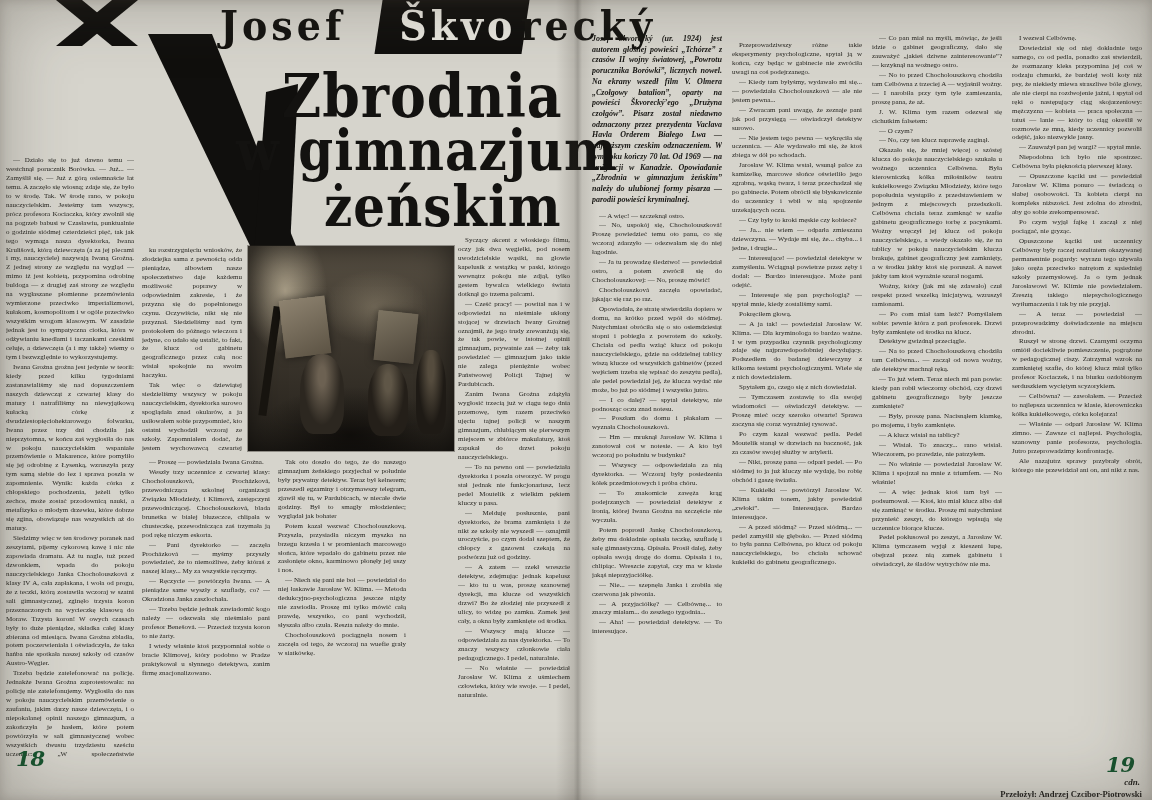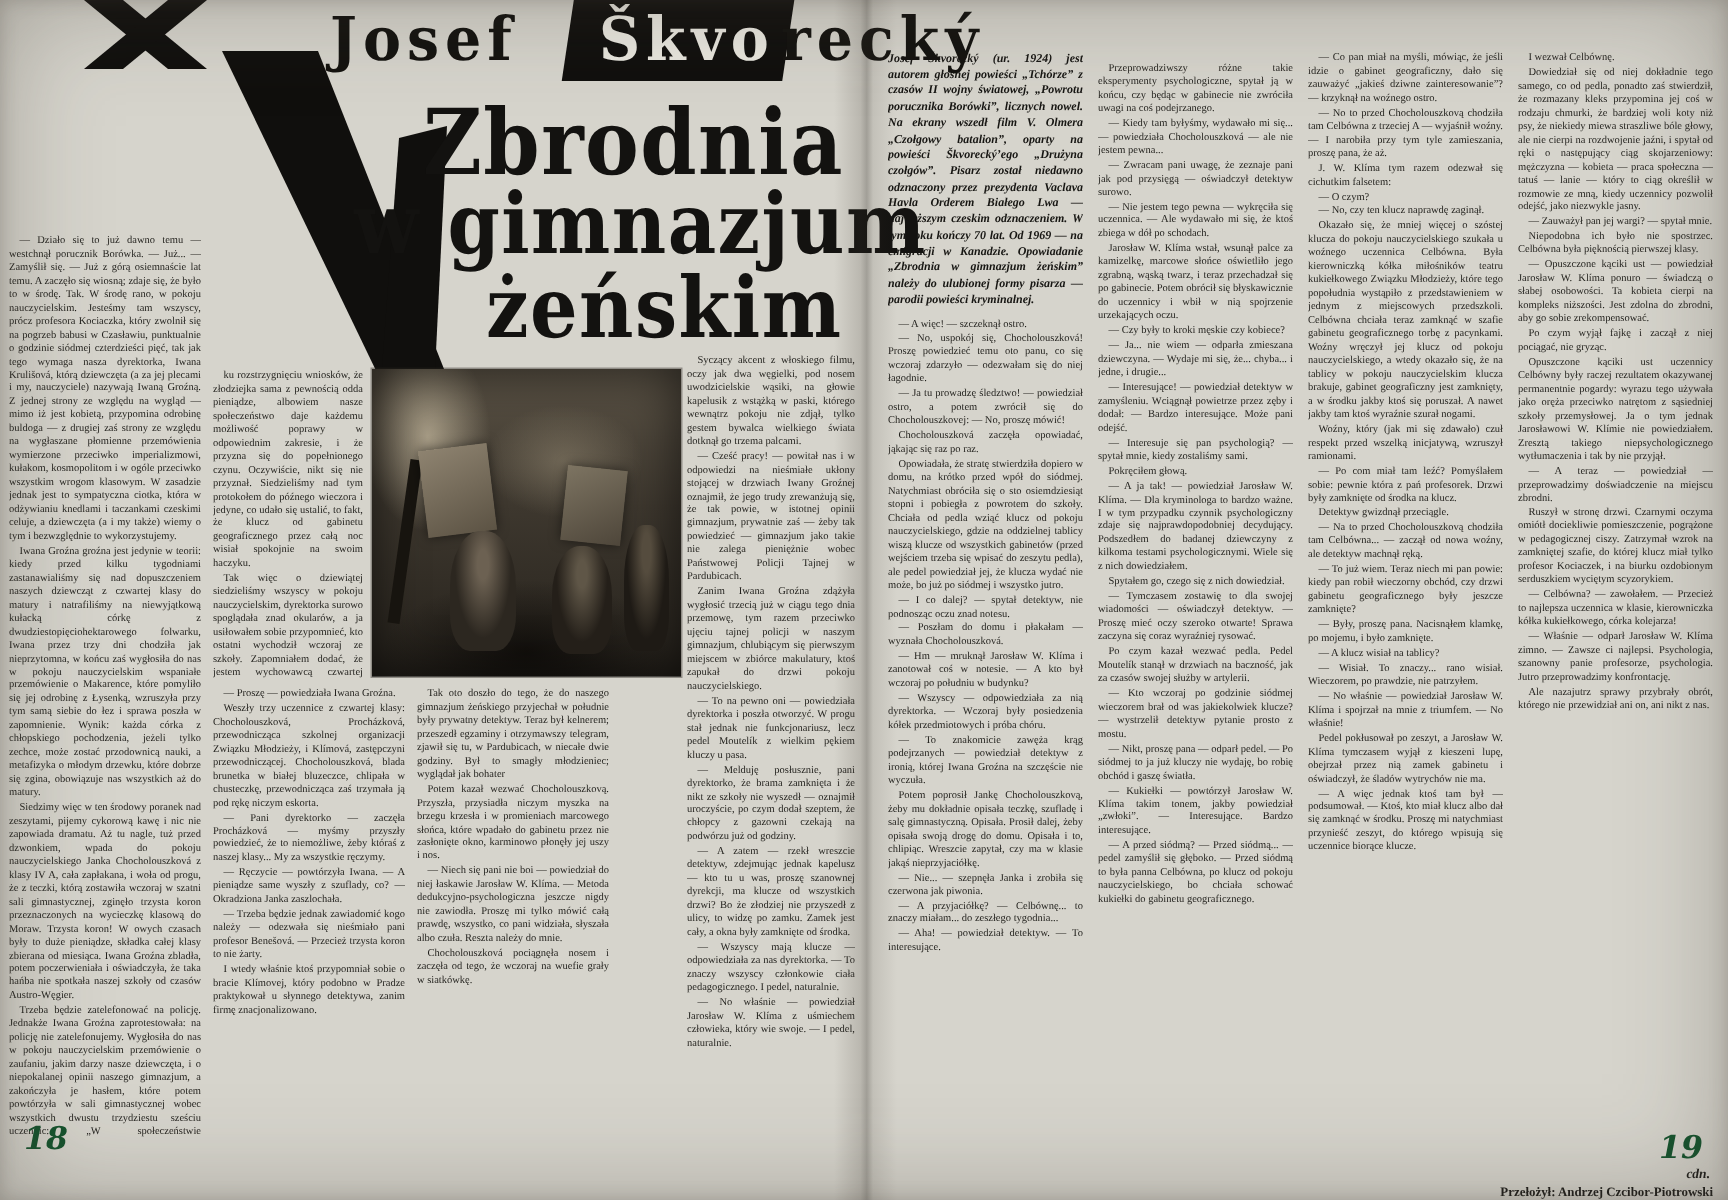--- a/index.html
+++ b/index.html
@@ -121,21 +121,21 @@
       <p>— Proszę — powiedziała Iwana Groźna.</p>
       <p>Weszły trzy uczennice z czwartej klasy: Chocholouszková, Procházková, przewodnicząca szkolnej organizacji Związku Młodzieży, i Klímová, zastępczyni przewodniczącej. Chocholouszková, blada brunetka w białej bluzeczce, chlipała w chusteczkę, przewodnicząca zaś trzymała ją pod rękę niczym eskorta.</p>
       <p>— Pani dyrektorko — zaczęła Procházková — myśmy przyszły powiedzieć, że to niemożliwe, żeby któraś z naszej klasy... My za wszystkie ręczymy.</p>
       <p>— Ręczycie — powtórzyła Iwana. — A pieniądze same wyszły z szuflady, co? — Okradziona Janka zaszlochała.</p>
       <p>— Trzeba będzie jednak zawiadomić kogo należy — odezwała się nieśmiało pani profesor Benešová. — Przecież trzysta koron to nie żarty.</p>
       <p>I wtedy właśnie ktoś przypomniał sobie o bracie Klímovej, który podobno w Pradze praktykował u słynnego detektywa, zanim firmę znacjonalizowano.</p>
     </div>
   <div class="col" style="left:278px;top:458px;width:128px;height:300px;">
       <p>Tak oto doszło do tego, że do naszego gimnazjum żeńskiego przyjechał w południe były prywatny detektyw. Teraz był kelnerem; przeszedł egzaminy i otrzymawszy telegram, zjawił się tu, w Pardubicach, w niecałe dwie godziny. Był to smagły młodzieniec; wyglądał jak bohater</p>
       <p>Potem kazał wezwać Chocholouszkovą. Przyszła, przysiadła niczym myszka na brzegu krzesła i w promieniach marcowego słońca, które wpadało do gabinetu przez nie zasłonięte okno, karminowo płonęły jej uszy i nos.</p>
-      <p>— Niech się pani nie boi — powiedział do niej łaskawie Jarosław W. Klíma. — Metoda dedukcyjno-psychologiczna jeszcze nigdy nie zawiodła. Proszę mi tylko mówić całą prawdę, wszystko, co pani widziała, słyszała albo czuła. Reszta należy do mnie.</p>
+      <p>— Niech się pani nie boi — powiedział do niej łaskawie Jarosław W. Klíma. — Metoda dedukcyjno-psychologiczna jeszcze nigdy nie zawiodła. Proszę mi tylko mówić całą prawdę, wszystko, co pani wychodził, słyszała albo czuła. Reszta należy do mnie.</p>
       <p>Chocholouszková pociągnęła nosem i zaczęła od tego, że wczoraj na wuefie grały w siatkówkę.</p>
     </div>
   <div class="col" style="left:458px;top:236px;width:112px;height:522px;">
       <p>Syczący akcent z włoskiego filmu, oczy jak dwa węgielki, pod nosem uwodzicielskie wąsiki, na głowie kapelusik z wstążką w paski, którego wewnątrz pokoju nie zdjął, tylko gestem bywalca wielkiego świata dotknął go trzema palcami.</p>
       <p>— Cześć pracy! — powitał nas i w odpowiedzi na nieśmiałe ukłony stojącej w drzwiach Iwany Groźnej oznajmił, że jego trudy zrewanżują się, że tak powie, w istotnej opinii gimnazjum, prywatnie zaś — żeby tak powiedzieć — gimnazjum jako takie nie zalega pieniężnie wobec Państwowej Policji Tajnej w Pardubicach.</p>
       <p>Zanim Iwana Groźna zdążyła wygłosić trzecią już w ciągu tego dnia przemowę, tym razem przeciwko ujęciu tajnej policji w naszym gimnazjum, chlubiącym się pierwszym miejscem w zbiórce makulatury, ktoś zapukał do drzwi pokoju nauczycielskiego.</p>
       <p>— To na pewno oni — powiedziała dyrektorka i poszła otworzyć. W progu stał jednak nie funkcjonariusz, lecz pedel Moutelík z wielkim pękiem kluczy u pasa.</p>
       <p>— Melduję posłusznie, pani dyrektorko, że brama zamknięta i że nikt ze szkoły nie wyszedł — oznajmił uroczyście, po czym dodał szeptem, że chłopcy z gazowni czekają na podwórzu już od godziny.</p>
       <p>— A zatem — rzekł wreszcie detektyw, zdejmując jednak kapelusz — kto tu u was, proszę szanownej dyrekcji, ma klucze od wszystkich drzwi? Bo że złodziej nie przyszedł z ulicy, to widzę po zamku. Zamek jest cały, a okna były zamknięte od środka.</p>
       <p>— Wszyscy mają klucze — odpowiedziała za nas dyrektorka. — To znaczy wszyscy członkowie ciała pedagogicznego. I pedel, naturalnie.</p>
@@ -169,43 +169,42 @@
       <p>Jarosław W. Klíma wstał, wsunął palce za kamizelkę, marcowe słońce oświetliło jego zgrabną, wąską twarz, i teraz przechadzał się po gabinecie. Potem obrócił się błyskawicznie do uczennicy i wbił w nią spojrzenie urzekających oczu.</p>
       <p>— Czy były to kroki męskie czy kobiece?</p>
       <p>— Ja... nie wiem — odparła zmieszana dziewczyna. — Wydaje mi się, że... chyba... i jedne, i drugie...</p>
       <p>— Interesujące! — powiedział detektyw w zamyśleniu. Wciągnął powietrze przez zęby i dodał: — Bardzo interesujące. Może pani odejść.</p>
       <p>— Interesuje się pan psychologią? — spytał mnie, kiedy zostaliśmy sami.</p>
       <p>Pokręciłem głową.</p>
       <p>— A ja tak! — powiedział Jarosław W. Klíma. — Dla kryminologa to bardzo ważne. I w tym przypadku czynnik psychologiczny zdaje się najprawdopodobniej decydujący. Podszedłem do badanej dziewczyny z kilkoma testami psychologicznymi. Wiele się z nich dowiedziałem.</p>
       <p>Spytałem go, czego się z nich dowiedział.</p>
       <p>— Tymczasem zostawię to dla swojej wiadomości — oświadczył detektyw. — Proszę mieć oczy szeroko otwarte! Sprawa zaczyna się coraz wyraźniej rysować.</p>
       <p>Po czym kazał wezwać pedla. Pedel Moutelík stanął w drzwiach na baczność, jak za czasów swojej służby w artylerii.</p>
-      <p>— Kto wczoraj po godzinie siódmej wieczorem brał od was jakiekolwiek klucze? — wystrzelił detektyw pytanie prosto z mostu.</p>
       <p>— Nikt, proszę pana — odparł pedel. — Po siódmej to ja już kluczy nie wydaję, bo robię obchód i gaszę światła.</p>
       <p>— Kukiełki — powtórzył Jarosław W. Klíma takim tonem, jakby powiedział „zwłoki”. — Interesujące. Bardzo interesujące.</p>
       <p>— A przed siódmą? — Przed siódmą... — pedel zamyślił się głęboko. — Przed siódmą to była panna Celbówna, po klucz od pokoju nauczycielskiego, bo chciała schować kukiełki do gabinetu geograficznego.</p>
     </div>
   <div class="col" style="left:872px;top:34px;width:130px;height:724px;">
       <p>— Co pan miał na myśli, mówiąc, że jeśli idzie o gabinet geograficzny, dało się zauważyć „jakieś dziwne zainteresowanie”? — krzyknął na woźnego ostro.</p>
       <p>— No to przed Chocholouszkovą chodziła tam Celbówna z trzeciej A — wyjaśnił woźny. — I narobiła przy tym tyle zamieszania, proszę pana, że aż.</p>
       <p>J. W. Klíma tym razem odezwał się cichutkim falsetem:</p>
       <p>— O czym?</p>
       <p>— No, czy ten klucz naprawdę zaginął.</p>
       <p>Okazało się, że mniej więcej o szóstej klucza do pokoju nauczycielskiego szukała u woźnego uczennica Celbówna. Była kierowniczką kółka miłośników teatru kukiełkowego Związku Młodzieży, które tego popołudnia wystąpiło z przedstawieniem w jednym z miejscowych przedszkoli. Celbówna chciała teraz zamknąć w szafie gabinetu geograficznego torbę z pacynkami. Woźny wręczył jej klucz od pokoju nauczycielskiego, a wtedy okazało się, że na tablicy w pokoju nauczycielskim klucza brakuje, gabinet geograficzny jest zamknięty, a w środku jakby ktoś się poruszał. A nawet jakby tam ktoś wyraźnie szurał nogami.</p>
       <p>Woźny, który (jak mi się zdawało) czuł respekt przed wszelką inicjatywą, wzruszył ramionami.</p>
       <p>— Po com miał tam leźć? Pomyślałem sobie: pewnie która z pań profesorek. Drzwi były zamknięte od środka na klucz.</p>
       <p>Detektyw gwizdnął przeciągle.</p>
       <p>— Na to przed Chocholouszkovą chodziła tam Celbówna... — zaczął od nowa woźny, ale detektyw machnął ręką.</p>
       <p>— To już wiem. Teraz niech mi pan powie: kiedy pan robił wieczorny obchód, czy drzwi gabinetu geograficznego były jeszcze zamknięte?</p>
       <p>— Były, proszę pana. Nacisnąłem klamkę, po mojemu, i było zamknięte.</p>
       <p>— A klucz wisiał na tablicy?</p>
       <p>— Wisiał. To znaczy... rano wisiał. Wieczorem, po prawdzie, nie patrzyłem.</p>
       <p>— No właśnie — powiedział Jarosław W. Klíma i spojrzał na mnie z triumfem. — No właśnie!</p>
+      <p>— A więc jednak ktoś tam był — podsumował. — Ktoś, kto miał klucz albo dał się zamknąć w środku. Proszę mi natychmiast przynieść zeszyt, do którego wpisują się uczennice biorące klucze.</p>
       <p>Pedel pokłusował po zeszyt, a Jarosław W. Klíma tymczasem wyjął z kieszeni lupę, obejrzał przez nią zamek gabinetu i oświadczył, że śladów wytrychów nie ma.</p>
-      <p>— A więc jednak ktoś tam był — podsumował. — Ktoś, kto miał klucz albo dał się zamknąć w środku. Proszę mi natychmiast przynieść zeszyt, do którego wpisują się uczennice biorące klucze.</p>
     </div>
   <div class="col" style="left:1012px;top:34px;width:130px;height:696px;">
       <p>I wezwał Celbównę.</p>
       <p>Dowiedział się od niej dokładnie tego samego, co od pedla, ponadto zaś stwierdził, że rozmazany kleks przypomina jej coś w rodzaju chmurki, że bardziej woli koty niż psy, że niekiedy miewa straszliwe bóle głowy, ale nie cierpi na rozdwojenie jaźni, i spytał od ręki o następujący ciąg skojarzeniowy: mężczyzna — kobieta — praca społeczna — tatuś — lanie — który to ciąg określił w rozmowie ze mną, kiedy uczennicy pozwolił odejść, jako niezwykle jasny.</p>
       <p>— Zauważył pan jej wargi? — spytał mnie.</p>
       <p>Niepodobna ich było nie spostrzec. Celbówna była pięknością pierwszej klasy.</p>
       <p>— Opuszczone kąciki ust — powiedział Jarosław W. Klíma ponuro — świadczą o słabej osobowości. Ta kobieta cierpi na kompleks niższości. Jest zdolna do zbrodni, aby go sobie zrekompensować.</p>
       <p>Po czym wyjął fajkę i zaczął z niej pociągać, nie gryząc.</p>
       <p>Opuszczone kąciki ust uczennicy Celbówny były raczej rezultatem okazywanej permanentnie pogardy: wyrazu tego używała jako oręża przeciwko natrętom z sąsiedniej szkoły przemysłowej. Ja o tym jednak Jarosławowi W. Klímie nie powiedziałem. Zresztą takiego niepsychologicznego wytłumaczenia i tak by nie przyjął.</p>
       <p>— A teraz — powiedział — przeprowadzimy doświadczenie na miejscu zbrodni.</p>

